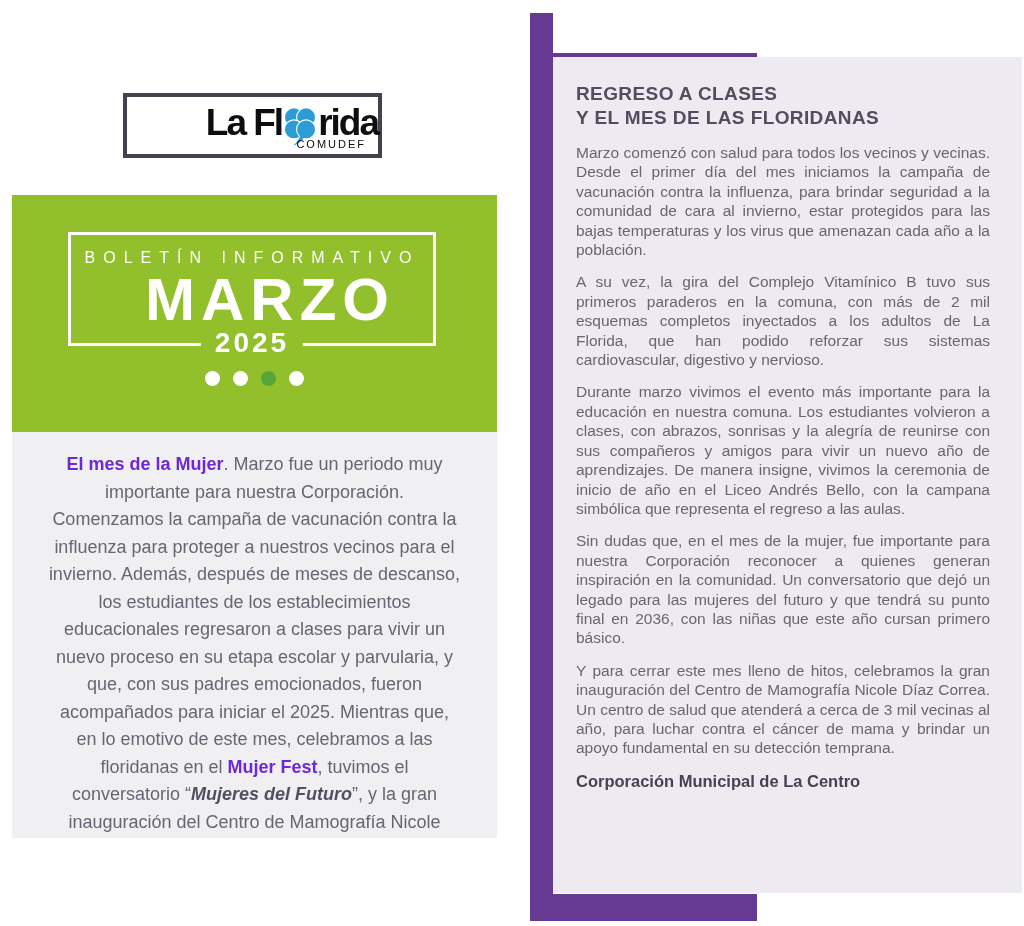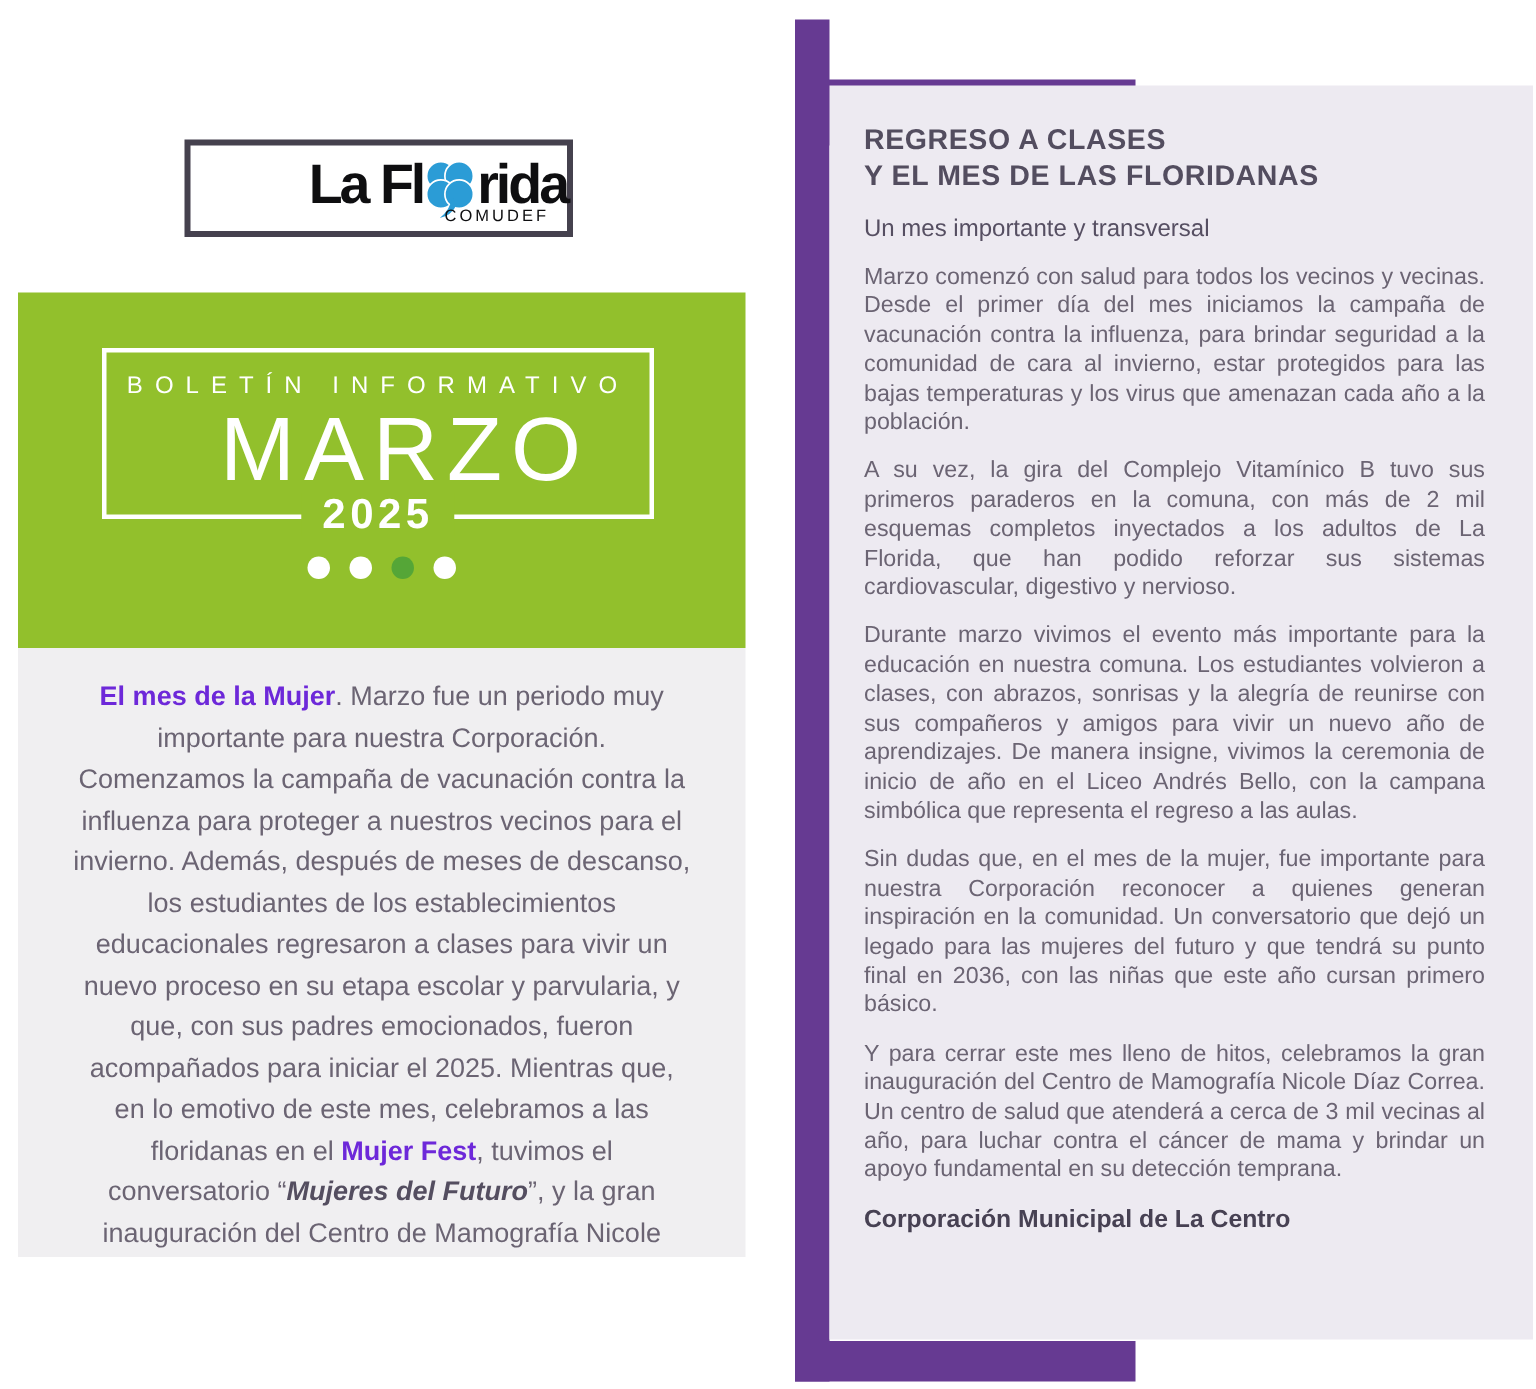--- a/index.html
+++ b/index.html
@@ -18,21 +18,21 @@
   .logo-text{font-weight:bold;font-size:37px;letter-spacing:-2px;color:#0e0e10;line-height:1;}
   .logo-clover{width:38px;height:42px;margin:0 -1px;position:relative;top:3px;}
   .logo-sub{position:absolute;right:12px;bottom:4px;font-size:11px;font-weight:normal;letter-spacing:2px;color:#0e0e10;margin-top:28px;}
 
   .banner{position:absolute;left:12px;top:195px;width:485px;height:237px;background:var(--green,#92c02c);}
   .banner-frame{
     position:absolute;left:56px;top:37px;width:368px;height:114px;
     border:3px solid #fff;box-sizing:border-box;text-align:center;
   }
   .banner-kicker{margin-top:14px;color:#fff;font-size:16px;letter-spacing:8px;font-weight:400;white-space:nowrap;}
-  .banner-month{color:#fff;font-size:60px;font-weight:400;letter-spacing:6px;line-height:1;margin-top:3px;white-space:nowrap;padding-left:36px;}
+  .banner-month{color:#fff;font-size:60px;font-weight:700;letter-spacing:6px;line-height:1;margin-top:3px;white-space:nowrap;padding-left:36px;}
   .banner-year{
     position:absolute;left:50%;bottom:0;transform:translate(-50%,50%);
     background:var(--green,#92c02c);padding:0 14px;color:#fff;
     font-size:28px;font-weight:700;letter-spacing:3px;line-height:1;
   }
   .banner-dots{position:absolute;left:0;right:0;top:176px;display:flex;justify-content:center;gap:13px;}
   .dot{width:15px;height:15px;border-radius:50%;background:#fff;}
 
   .article{
     position:absolute;left:12px;top:432px;width:485px;height:406px;
@@ -103,20 +103,19 @@
 <div class="editorial-tab">
   <span>EDITORIAL</span>
 </div>
 <div class="purple-bottom"></div>
 
 <div class="panel">
   <h2 class="panel-title">
     <span>REGRESO A CLASES</span><br>
     <span>Y EL MES DE LAS FLORIDANAS</span>
   </h2>
-  <div class="panel-subtitle">Un mes importante y transversal</div>
   <p>Marzo comenzó con salud para todos los vecinos y vecinas. Desde el primer día del mes iniciamos la campaña de vacunación contra la influenza, para brindar seguridad a la comunidad de cara al invierno, estar protegidos para las bajas temperaturas y los virus que amenazan cada año a la población.</p>
   <p>A su vez, la gira del Complejo Vitamínico B tuvo sus primeros paraderos en la comuna, con más de 2 mil esquemas completos inyectados a los adultos de La Florida, que han podido reforzar sus sistemas cardiovascular, digestivo y nervioso.</p>
   <p>Durante marzo vivimos el evento más importante para la educación en nuestra comuna. Los estudiantes volvieron a clases, con abrazos, sonrisas y la alegría de reunirse con sus compañeros y amigos para vivir un nuevo año de aprendizajes. De manera insigne, vivimos la ceremonia de inicio de año en el Liceo Andrés Bello, con la campana simbólica que representa el regreso a las aulas.</p>
   <p>Sin dudas que, en el mes de la mujer, fue importante para nuestra Corporación reconocer a quienes generan inspiración en la comunidad. Un conversatorio que dejó un legado para las mujeres del futuro y que tendrá su punto final en 2036, con las niñas que este año cursan primero básico.</p>
   <p>Y para cerrar este mes lleno de hitos, celebramos la gran inauguración del Centro de Mamografía Nicole Díaz Correa. Un centro de salud que atenderá a cerca de 3 mil vecinas al año, para luchar contra el cáncer de mama y brindar un apoyo fundamental en su detección temprana.</p>
   <div class="panel-footer">Corporación Municipal de La Centro</div>
 </div>
 
 </body></html>

